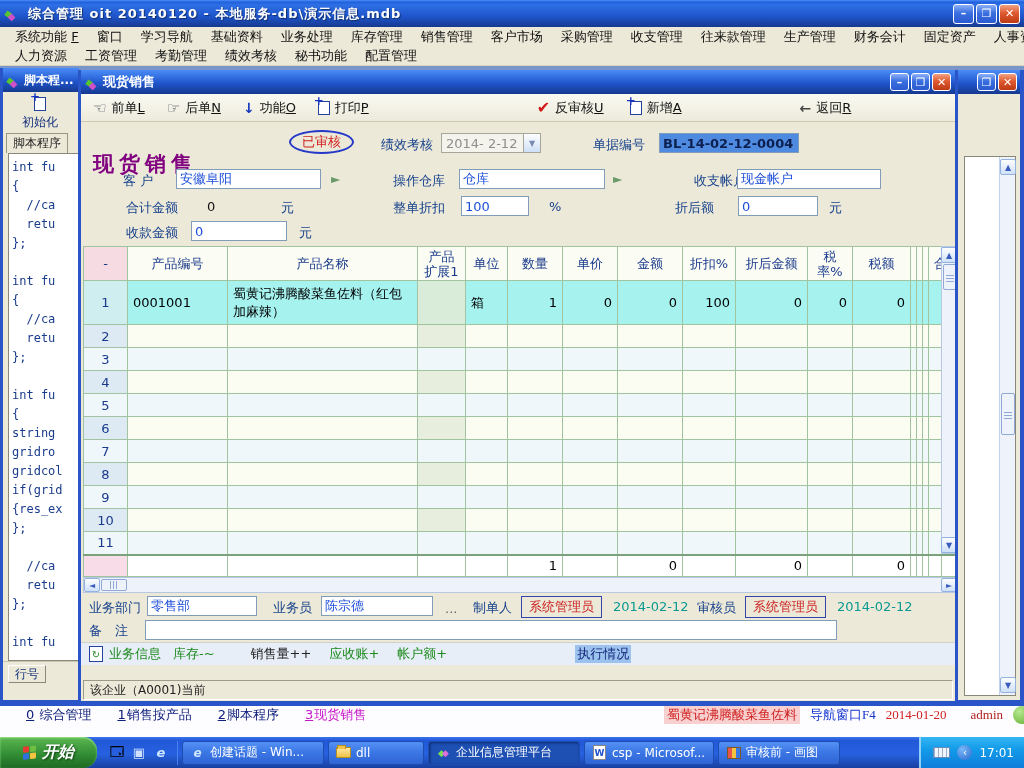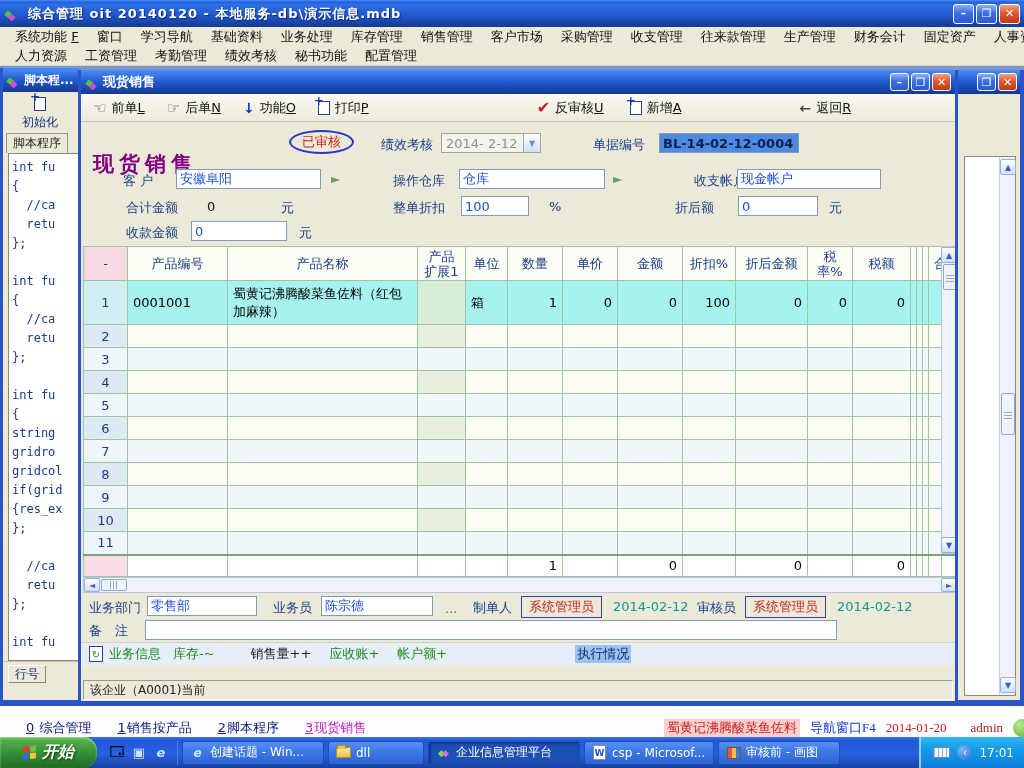--- a/index.html
+++ b/index.html
@@ -122,21 +122,21 @@
   .info-ic { display:inline-flex; width:14px; height:16px; border:1px solid #23409a; background:#fff;
     color:#2a8a2a; font-size:10px; align-items:center; justify-content:center; margin:0 6px 0 8px; }
   .ib-green { color:#1d8a1d; } .ib-black { color:#222; }
   .ib-exec { color:#14287c; background:#9cc2ee; padding:0 2px; }
   .statusbar { margin-top:auto; height:22px; flex:none; display:flex; gap:2px; padding:1px 2px; }
   .status-panel { background:#ece9d8; border:1px solid; border-color:#9c9a8a #fff #fff #9c9a8a;
     font-size:12px; color:#222; display:flex; align-items:center; padding:0 6px; white-space:nowrap; overflow:hidden; }
 
   
   .bottom-tabs { position:absolute; left:0; top:704px; width:1024px; height:33px; background:#fdfdff;
-    border-top:2px solid #2a55c8; display:flex; align-items:flex-end; font-size:13px; }
+    border-top:2px solid #2a55c8; display:flex; align-items:flex-start; font-size:13px; }
   .btab { margin-left:26px; color:#10207c; white-space:nowrap; }
   .btab u { margin-right:1px; }
   .btab.active { color:#c818c8; }
   .bb-right { margin-left:auto; display:flex; align-items:center; gap:10px; padding-right:2px;font-family:Liberation Serif, serif; }
   .product-chip { background:#f8d0d0; color:#d02020; padding:0 3px; white-space:nowrap; }
   .nav-link { color:#1535d0; white-space:nowrap; }
   .bb-date { color:#d02020; } .bb-user { color:#b02020; margin-left:14px; }
   .green-dot { width:18px; height:18px; border-radius:50%; background:radial-gradient(circle at 35% 30%,#b8e890,#5fae2f); margin-right:-9px; flex:none; }
 
   

